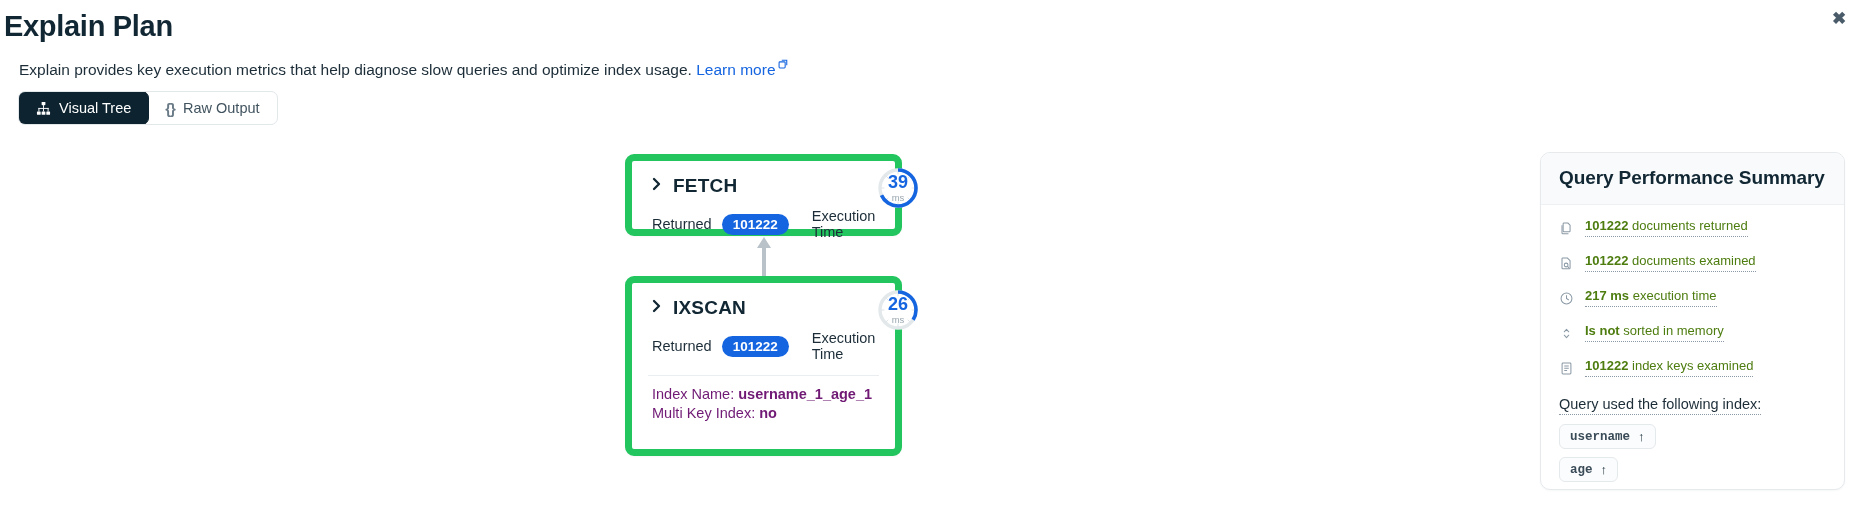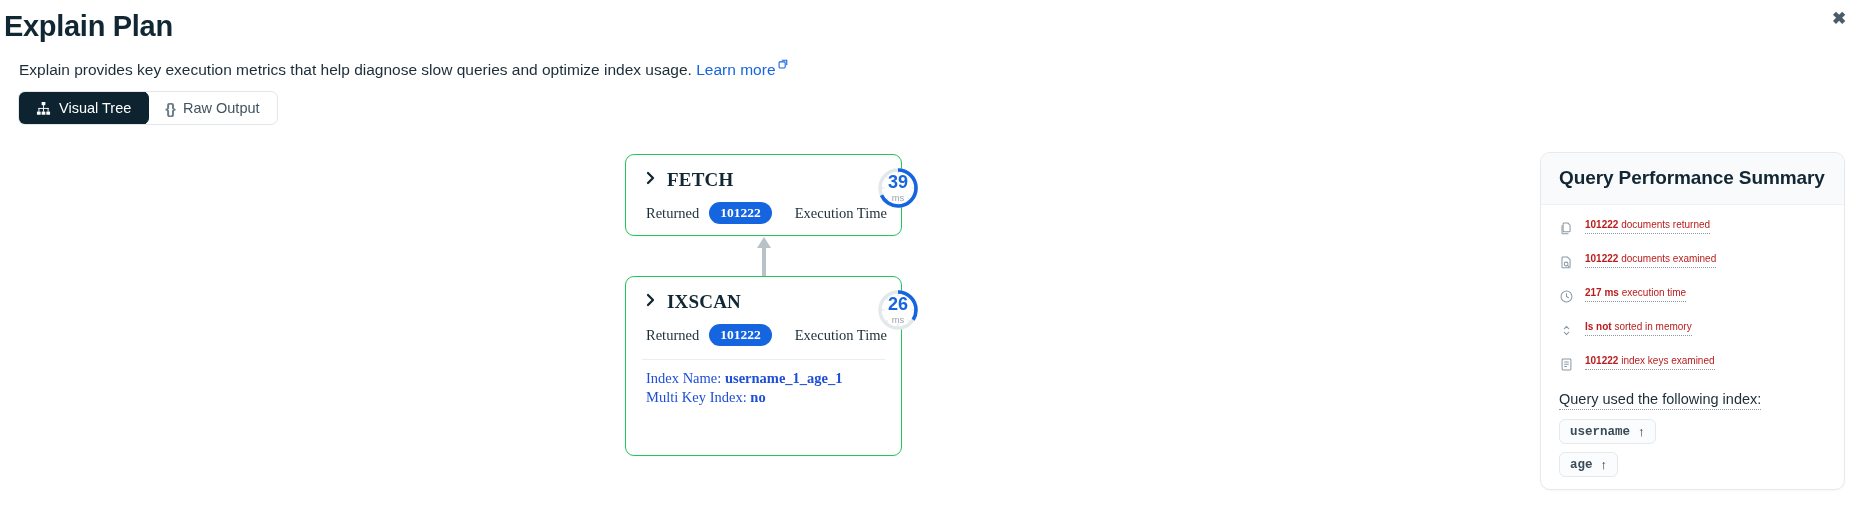--- a/index.html
+++ b/index.html
@@ -54,22 +54,22 @@
     border-radius: 7px; font-weight: 500;
     margin: -1px; border: 1px solid #0d2430;
   }
   .seg.inactive { color: #41535f; }
   .seg svg { display: block; }
   .braces { font-size: 15px; font-weight: 600; letter-spacing: -1px; color: #6a7b87; }
 
   
   .node {
     position: absolute;
-    border: 1px solid #22c55e; border-radius: 9px;
-    background: #ffffff; box-shadow: 0 1px 2px rgba(16,40,60,.04); font-family: Liberation Serif, serif;
+    border: 7px solid #22c55e; border-radius: 9px;
+    background: #ffffff; box-shadow: 0 1px 2px rgba(16,40,60,.04);
   }
   #node-fetch { left: 625px; top: 154px; width: 277px; height: 82px; }
   #node-ixscan { left: 625px; top: 276px; width: 277px; height: 180px; }
 
   .node-head {
     display: flex; align-items: center; gap: 10px;
     padding: 14px 0 0 20px;
   }
   .chev { color: #112733; display: block; }
   .node-title { font-size: 19px; font-weight: 700; letter-spacing: .2px; color: #112733; }
@@ -81,21 +81,21 @@
   .pill {
     background: #1565e0; color: #fff; border-radius: 999px;
     padding: 3px 11px; font-size: 13.5px; font-weight: 700;
   }
   .exec-label { margin-left: 13px; font-size: 14.5px; color: #1c2d38; }
 
   .node-sep {
     margin: 13px 16px 0 16px; height: 1px; background: #eaeef0;
   }
   .node-meta {
-    padding: 9px 0 0 20px; font-size: 14.5px; line-height: 1.28; color: #1d4ed8;
+    padding: 9px 0 0 20px; font-size: 14.5px; line-height: 1.28; color: #701a75;
   }
   .node-meta b { font-weight: 700; }
 
   
   .gauge {
     position: absolute; width: 48px; height: 48px;
   }
   #gauge-fetch { left: 874px; top: 164px; }
   #gauge-ixscan { left: 874px; top: 286px; }
   .gauge .gtext {
@@ -125,21 +125,21 @@
   .panel-head h2 { font-size: 19px; font-weight: 700; color: #112733; letter-spacing: -.1px; }
   .panel-body { padding: 14px 18px 0 18px; }
 
   .sum-row {
     display: flex; align-items: flex-start; gap: 11px;
     margin-bottom: 17px;
   }
   .sum-ico { width: 15px; height: 15px; flex: none; margin-top: 2px; color: #8a99a5; }
   .sum-ico svg { display: block; }
   .sum-txt {
-    font-size: 10px; color: #b91c1c; line-height: 1.15;
+    font-size: 13px; color: #4d7c0f; line-height: 1.15;
     border-bottom: 1px dotted #8a99a5; padding-bottom: 2px; cursor: default;
   }
   .sum-txt b { font-weight: 700; }
 
   .idx-label {
     font-size: 14.5px; color: #1c2d38; margin: 2px 0 9px 0;
     display: inline-block;
     border-bottom: 1px dotted #8a99a5; padding-bottom: 2px;
   }
   .idx-chip {

